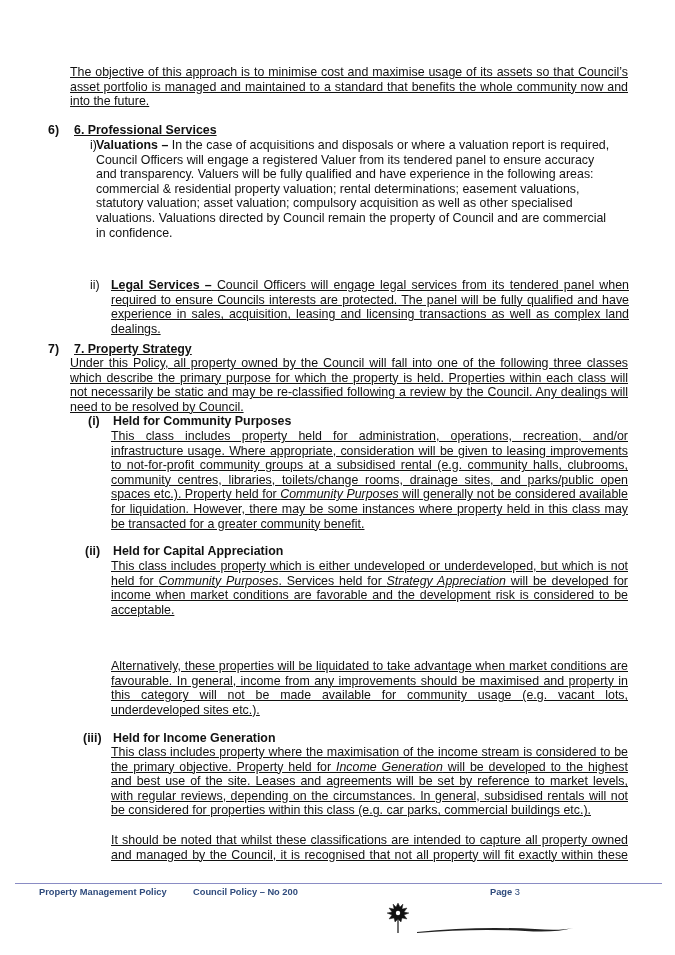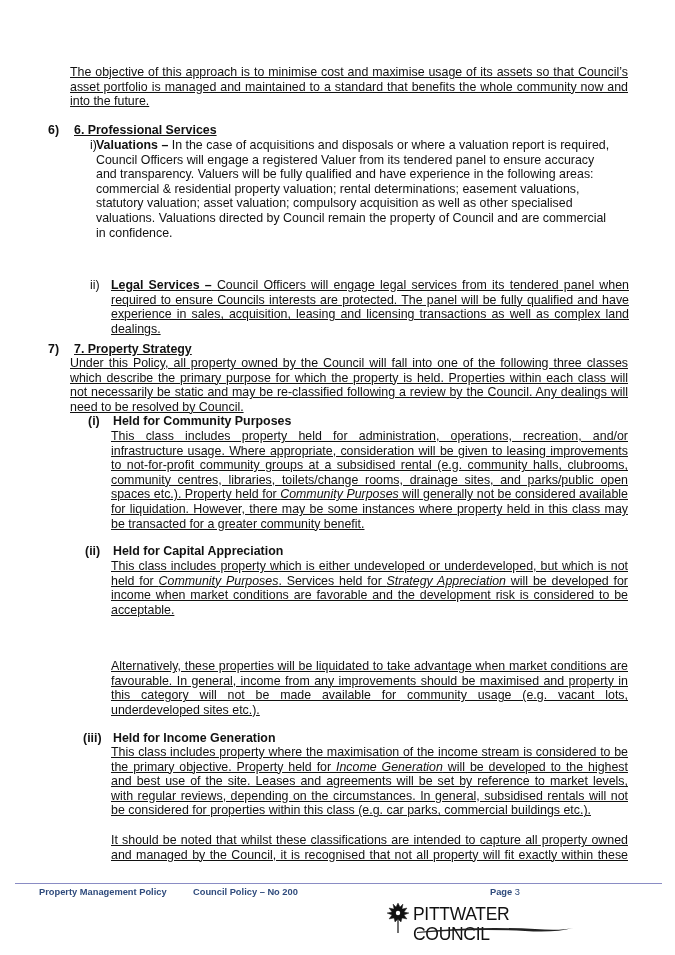--- a/index.html
+++ b/index.html
@@ -73,17 +73,16 @@
 </div>
 
 <div class="logo">
   <svg width="26" height="34" viewBox="0 0 26 34" style="position:absolute; left:0; top:0;">
     <g fill="#111" stroke="#111">
       <line x1="13" y1="6" x2="13" y2="33" stroke-width="1.2"></line>
       <path d="M13 3 L15 7 L18 4 L17 9 L22 8 L19 12 L24 13 L19 15 L22 19 L17 18 L16 22 L13 19 L10 22 L9 18 L4 19 L7 15 L2 13 L7 12 L4 8 L9 9 L8 4 L11 7 Z" stroke-width="0.4"></path>
       <circle cx="13" cy="13" r="2.2" fill="#fff" stroke="none"></circle>
     </g>
   </svg>
-  <div class="logo-text">PITTWATER COUNCIL</div>
   <svg width="160" height="10" viewBox="0 0 160 10" style="position:absolute; left:30px; top:25px;">
     <path d="M2 7 Q 60 1 120 4 Q 145 6 158 3 Q 140 8 110 6 Q 60 3 2 8 Z" fill="#222"></path>
   </svg>
 </div>
 
 </body></html>

